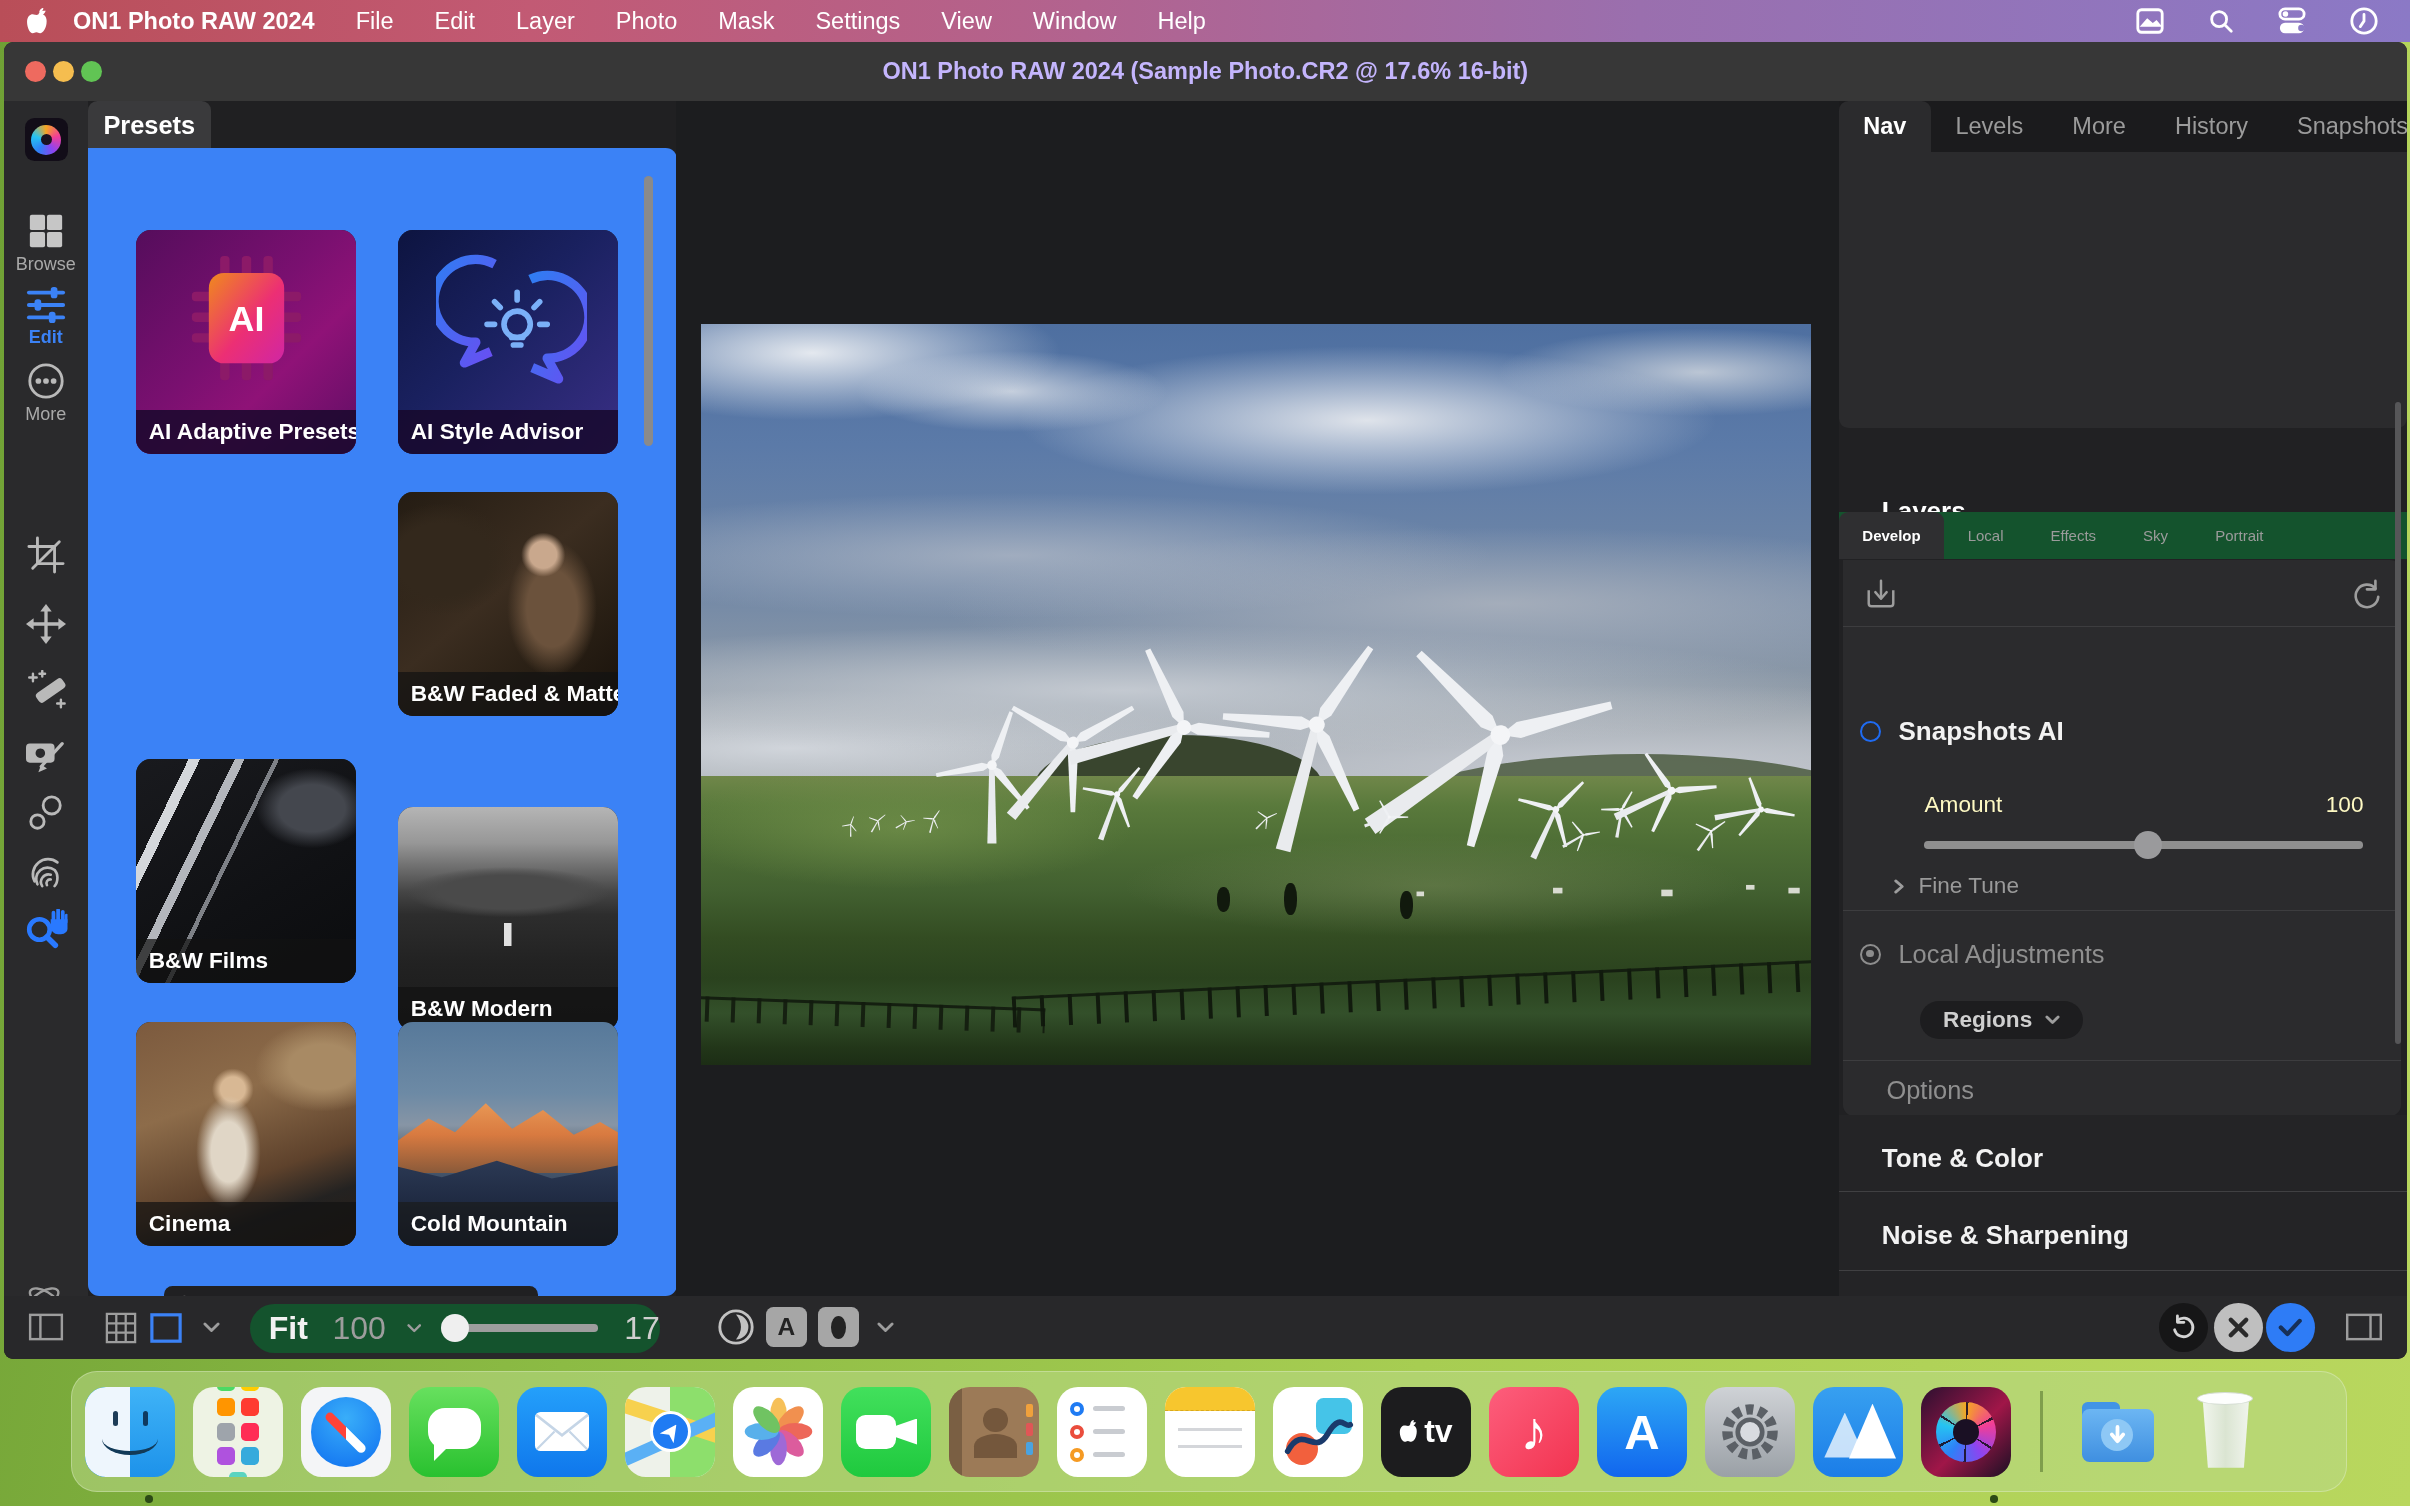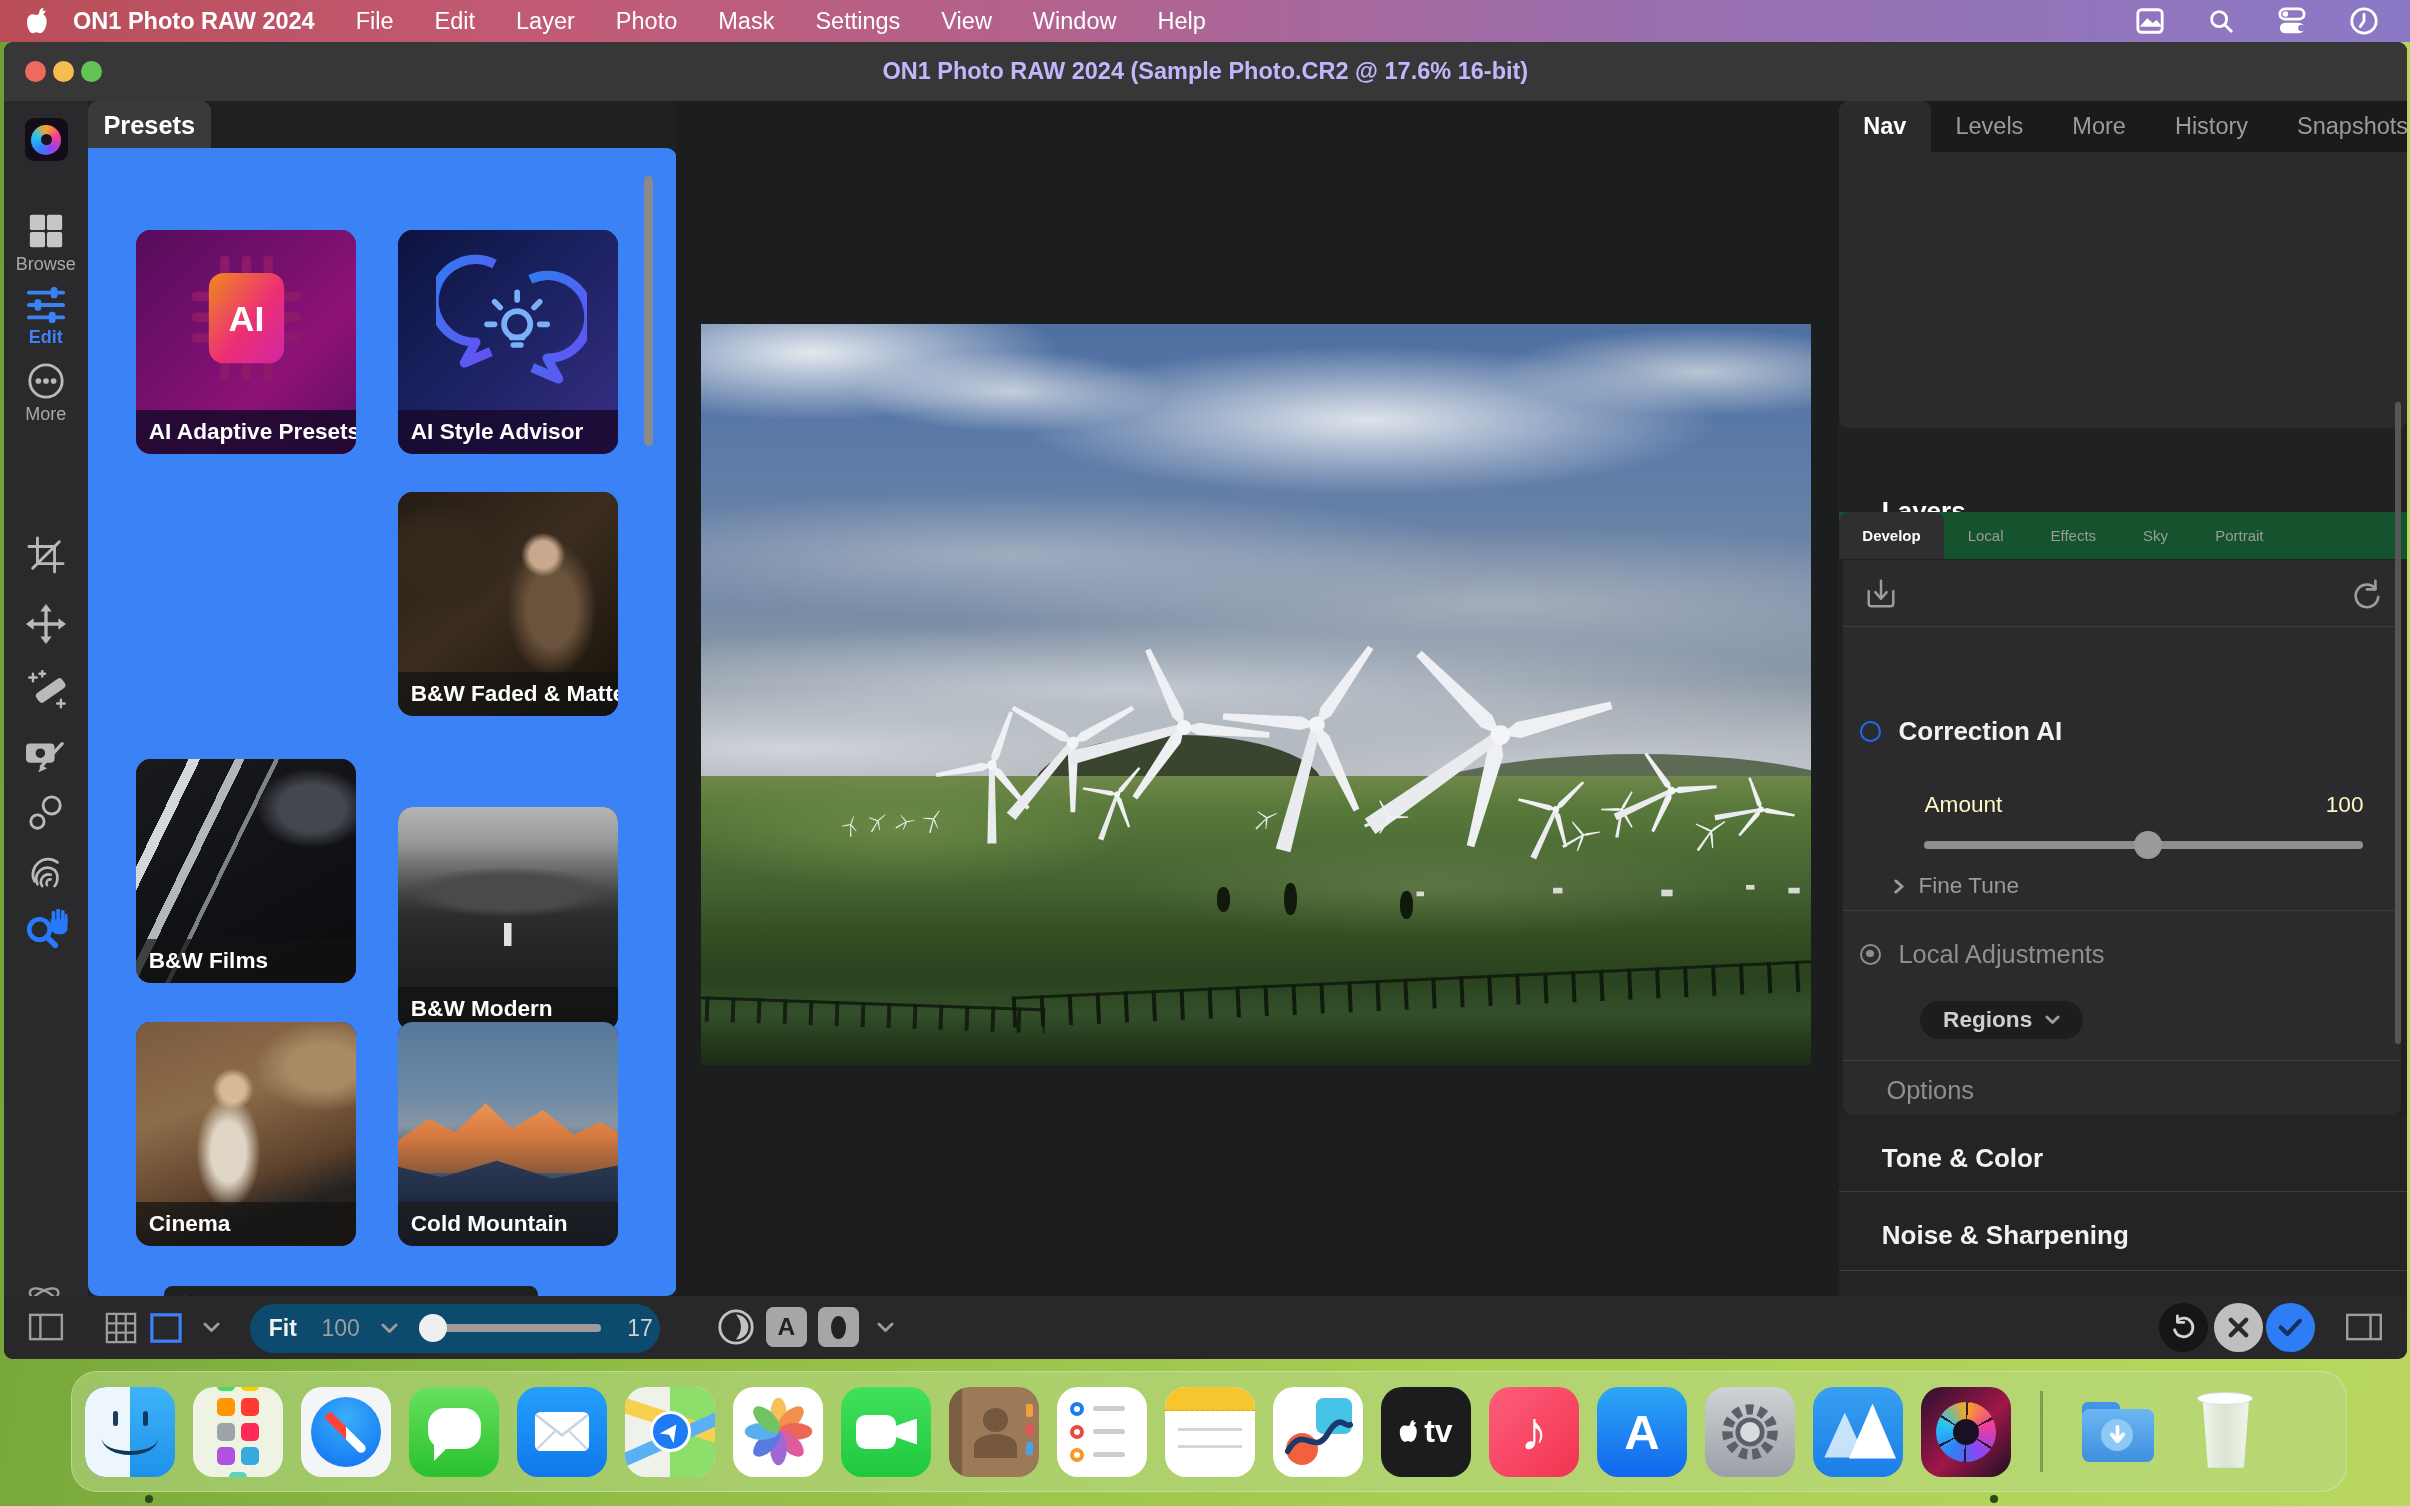--- a/index.html
+++ b/index.html
@@ -124,21 +124,21 @@
   .slider { position:absolute; height:7.5px; border-radius:3.8px; background:#8f8f8f; }
   .knob { position:absolute; top:50%; width:28px; height:28px; border-radius:50%; background:#9a9a9c; transform:translate(-50%,-50%); }
   .regions { position:absolute; height:38px; border-radius:19px; background:#1d1d1f; color:#cfcfcf;
      font-size:22.6px; font-weight:bold; display:flex; align-items:center; gap:13px; padding:0 22.6px; }
   .sections { position:absolute; left:0; top:1014px; width:100%; height:181px; background:#242426; }
   .rscroll { position:absolute; left:556px; top:301px; width:6.6px; height:642px; border-radius:3.8px; background:#565658; }
 
   
   .bottombar { position:absolute; left:0; top:1254px; width:100%; height:63px; background:#28282a; }
   .bpill { position:absolute; left:246px; top:7.5px; width:410px; height:49px; border-radius:24.5px;
-     background:#0c4a6e; display:flex; align-items:center; color:#9d9d9d; font-size:23px; }
+     background:#14532d; display:flex; align-items:center; color:#9d9d9d; font-size:32px; }
   .btn-circle { position:absolute; top:6.6px; width:49px; height:49px; border-radius:50%;
      display:flex; align-items:center; justify-content:center; }
   .modebtn { position:absolute; top:11.3px; width:41px; height:40px; border-radius:7.5px; background:#a6a6a6;
      display:flex; align-items:center; justify-content:center; color:#232323; font-weight:bold; font-size:24.5px; }
 
   
   .dock { position:absolute; left:71px; top:1371px; width:2276px; height:121px;
      background:rgba(186,217,134,.55); border:0.9px solid rgba(255,255,255,.28); border-radius:26px;
      display:flex; align-items:center; padding:0 13px; gap:18px; }
   .dicon { width:90px; height:90px; border-radius:21px; position:relative; flex:0 0 auto; overflow:hidden; }
@@ -485,21 +485,21 @@
         <path d="M12 16 l6 7 6 -7" fill="none" stroke="#9d9d9d" stroke-width="2.6" stroke-linecap="round" stroke-linejoin="round"></path>
       </svg>
       <svg class="abs" style="left:507px;top:19px;" width="32" height="32" viewBox="0 0 34 34">
         <path d="M27 10 a12 12 0 1 0 3 9" fill="none" stroke="#9d9d9d" stroke-width="2.8" stroke-linecap="round"></path>
         <path d="M27 2 v9 h-9" fill="none" stroke="#9d9d9d" stroke-width="2.8" stroke-linecap="round" stroke-linejoin="round"></path>
       </svg>
       <div class="hr" style="top:66px;"></div>
 
       <div class="secrow" style="left:17px;top:156px;">
         <div class="ring-blue"></div>
-        <span class="sectitle">Correction AI</span>
+        <span class="sectitle">Snapshots AI</span>
       </div>
       <div class="amountrow" style="left:81px;top:232px;width:439px;">
         <span>Amount</span>
         <span>100</span>
       </div>
       <div class="slider" style="left:81px;top:281px;width:439px;">
         <div class="knob" style="left:51%;"></div>
       </div>
       <div class="secrow" style="left:49px;top:313px;gap:13px;">
         <svg class="chev" width="13" height="15" viewBox="0 0 14 16">

